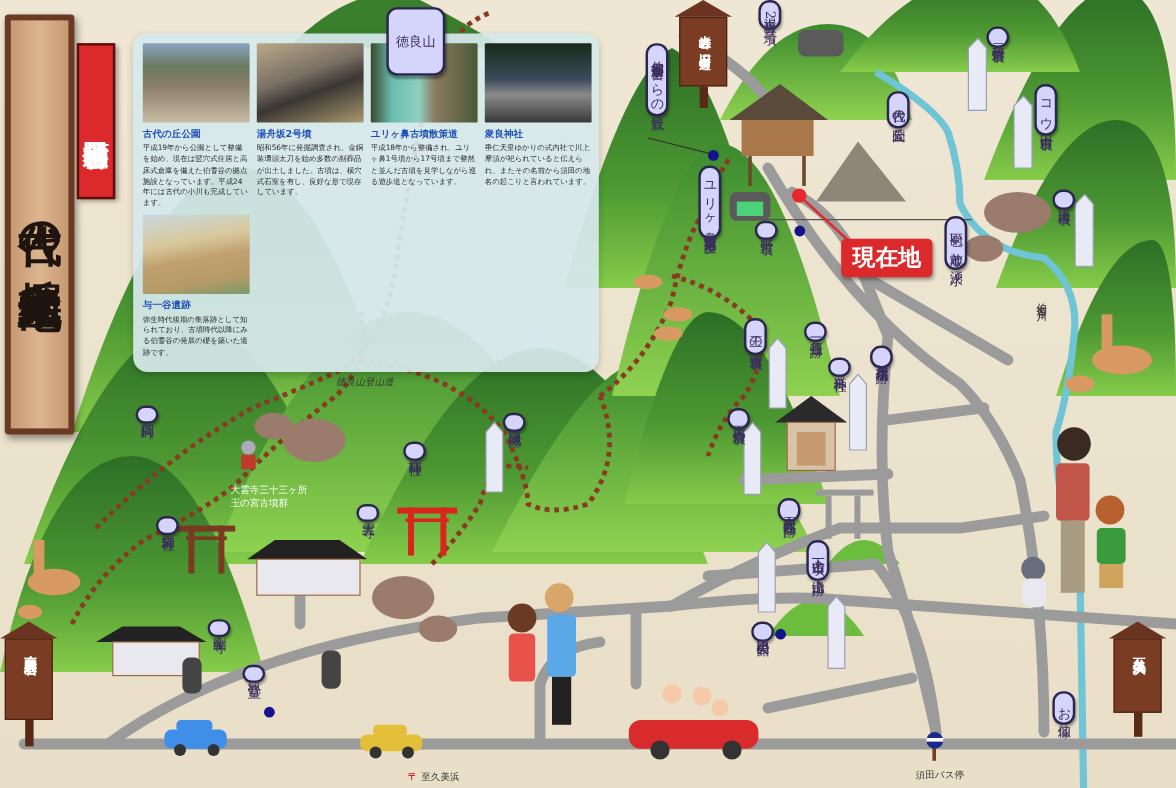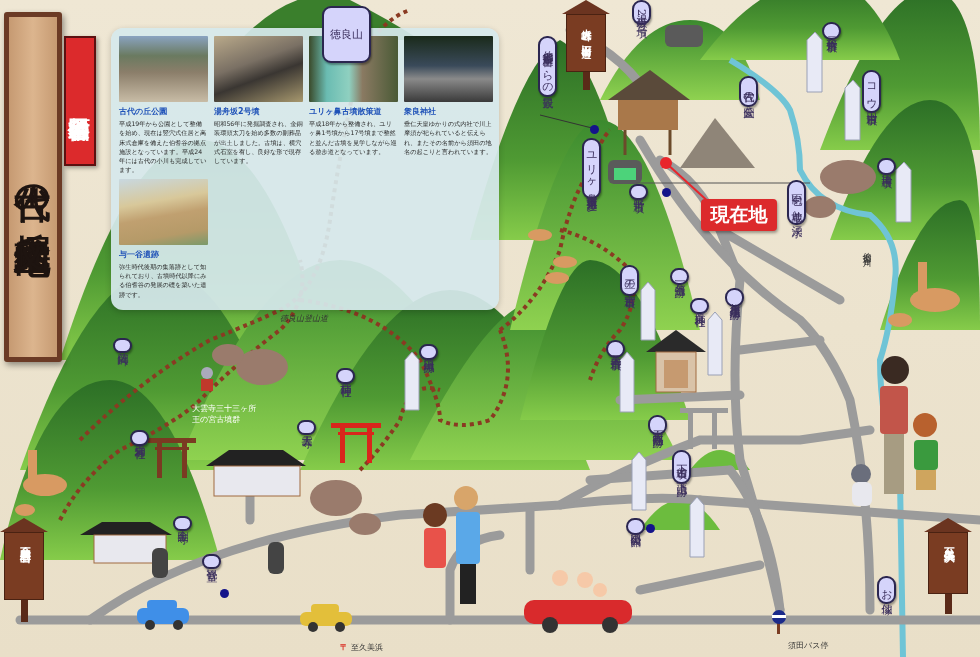--- a/index.html
+++ b/index.html
@@ -394,14 +394,14 @@
   <div class="vlabel" style="left:202px; top:554px;">観音堂</div>
   <div class="vlabel" style="left:877px; top:576px;">お仙塚</div>
 
   <div class="plain-label dark" style="left:280px; top:313px;">徳良山登山道</div>
   <div class="plain-label" style="left:192px; top:403px; white-space:pre; line-height:11px;">大雲寺三十三ヶ所
 王の宮古墳群</div>
   <div class="plain-label vplain" style="left:860px; top:245px;">伯耆谷川</div>
   <div class="post-label" style="left:340px; top:642px;">
     <span style="color:#d9261c; font-weight:bold; margin-right:3px;">〒</span><span>至久美浜</span>
   </div>
-  <div class="busstop-label" style="left:788px; top:640px;">須田バス停</div>
+  <div class="busstop-label" style="left:763px; top:640px;">須田バス停</div>
 </div>
 
 </body></html>

